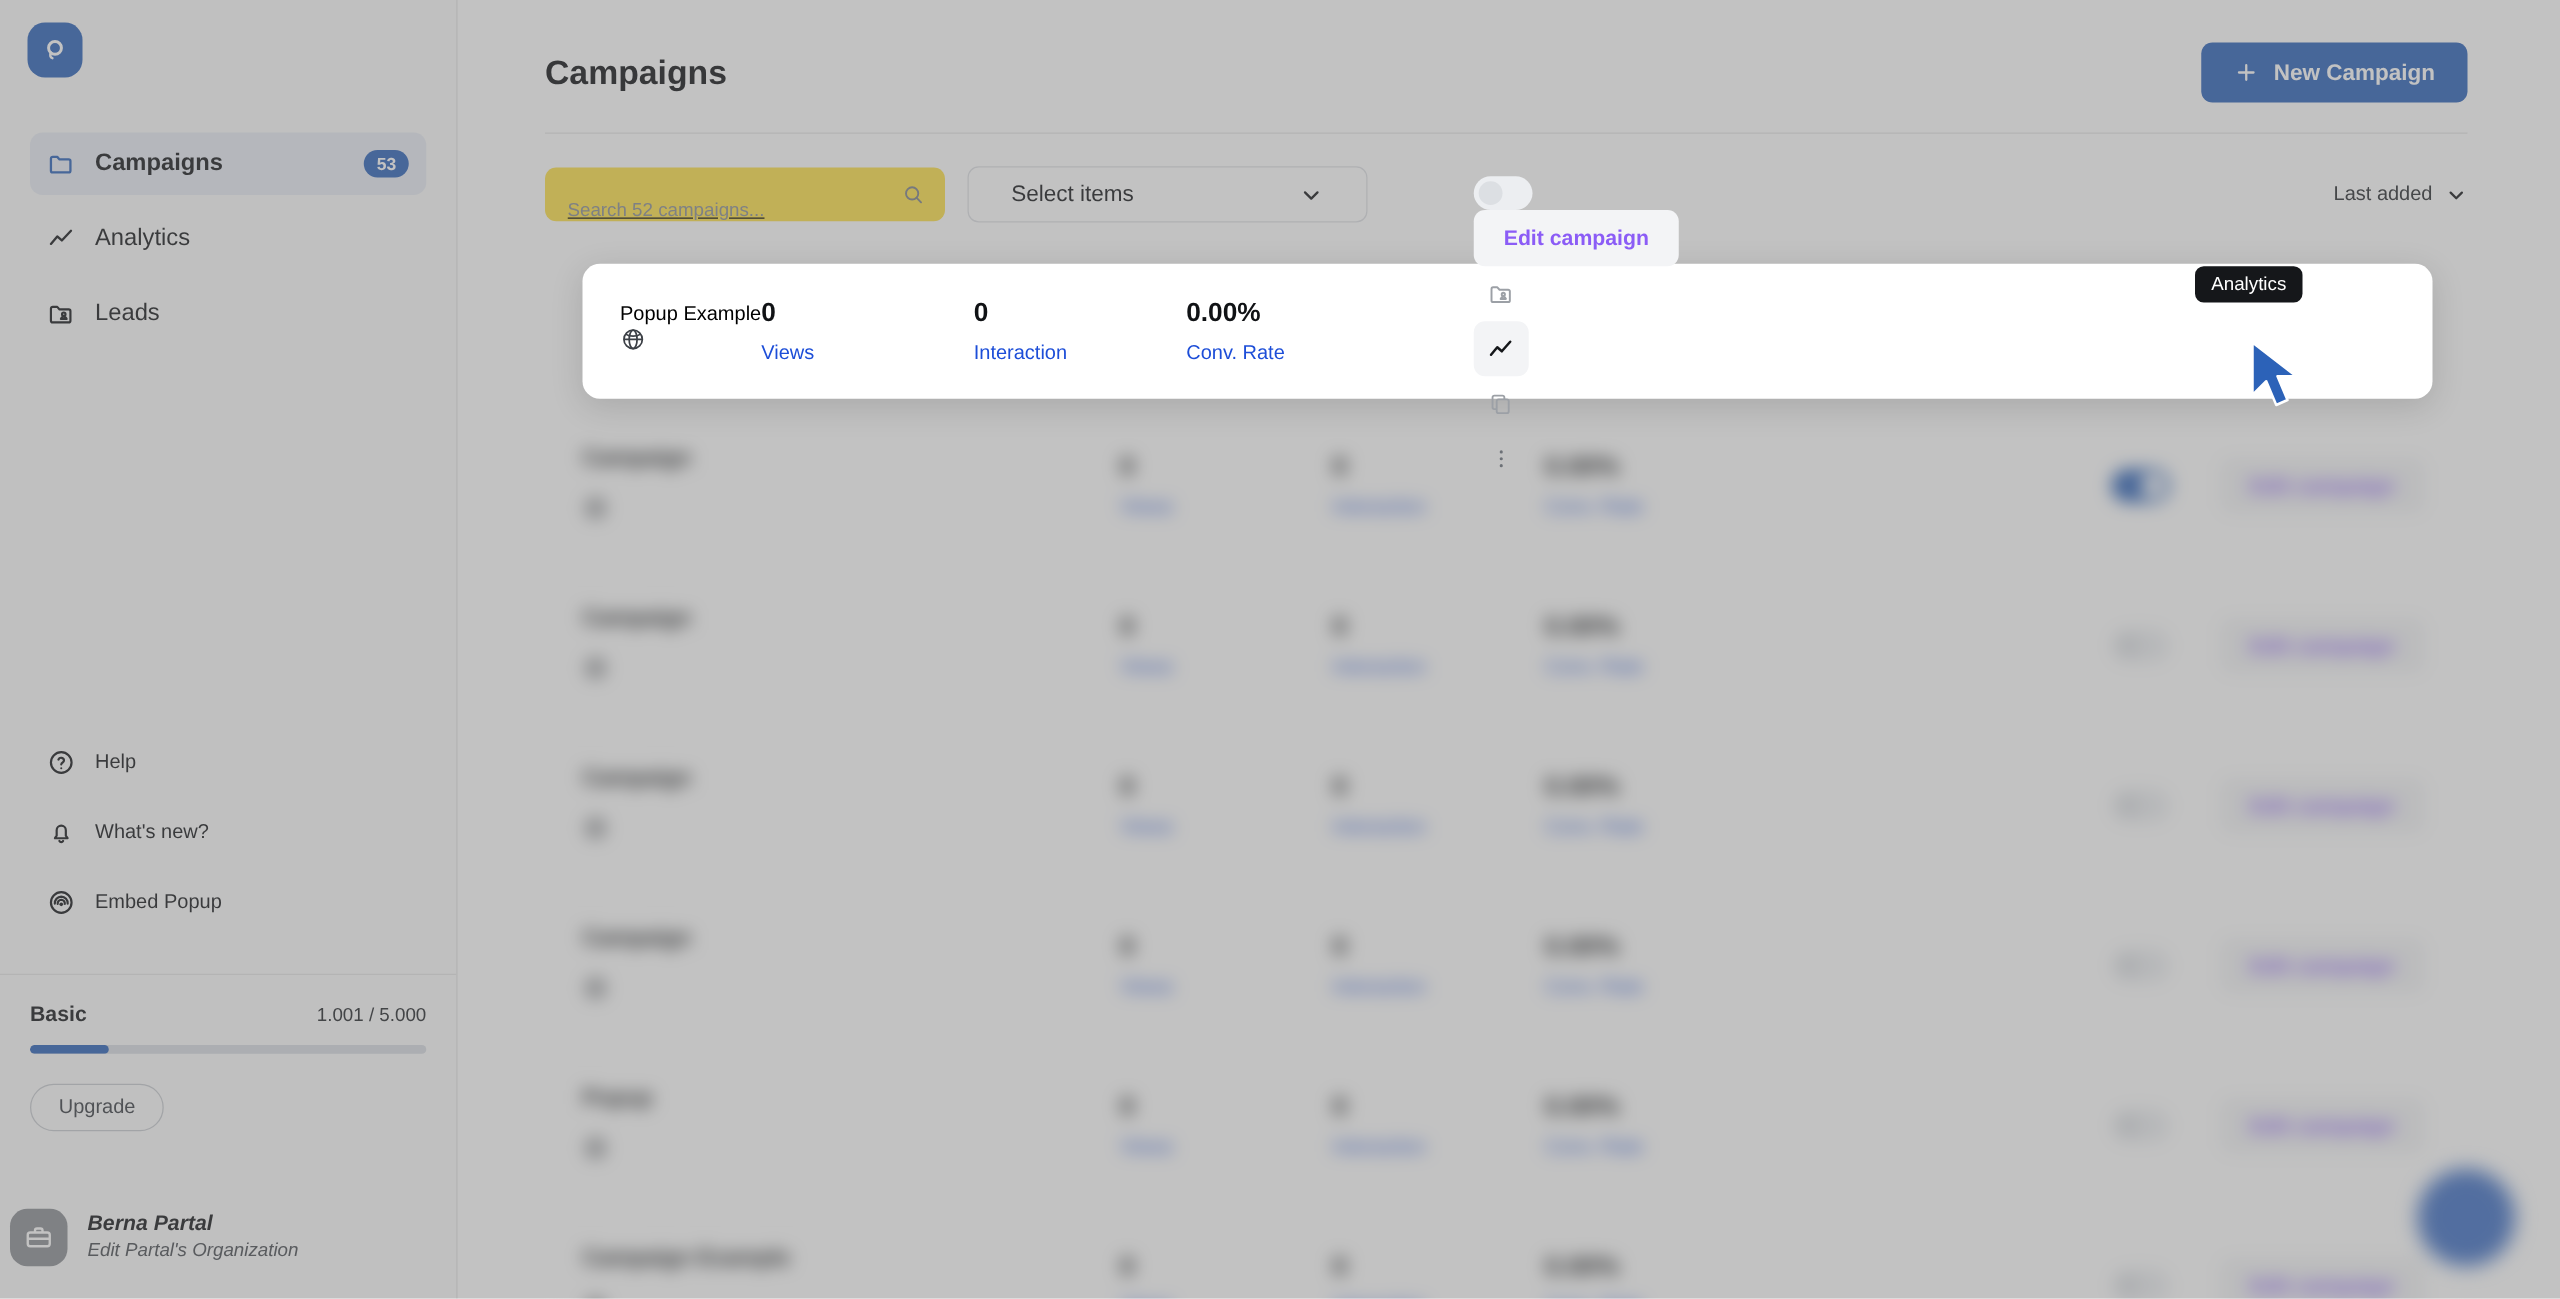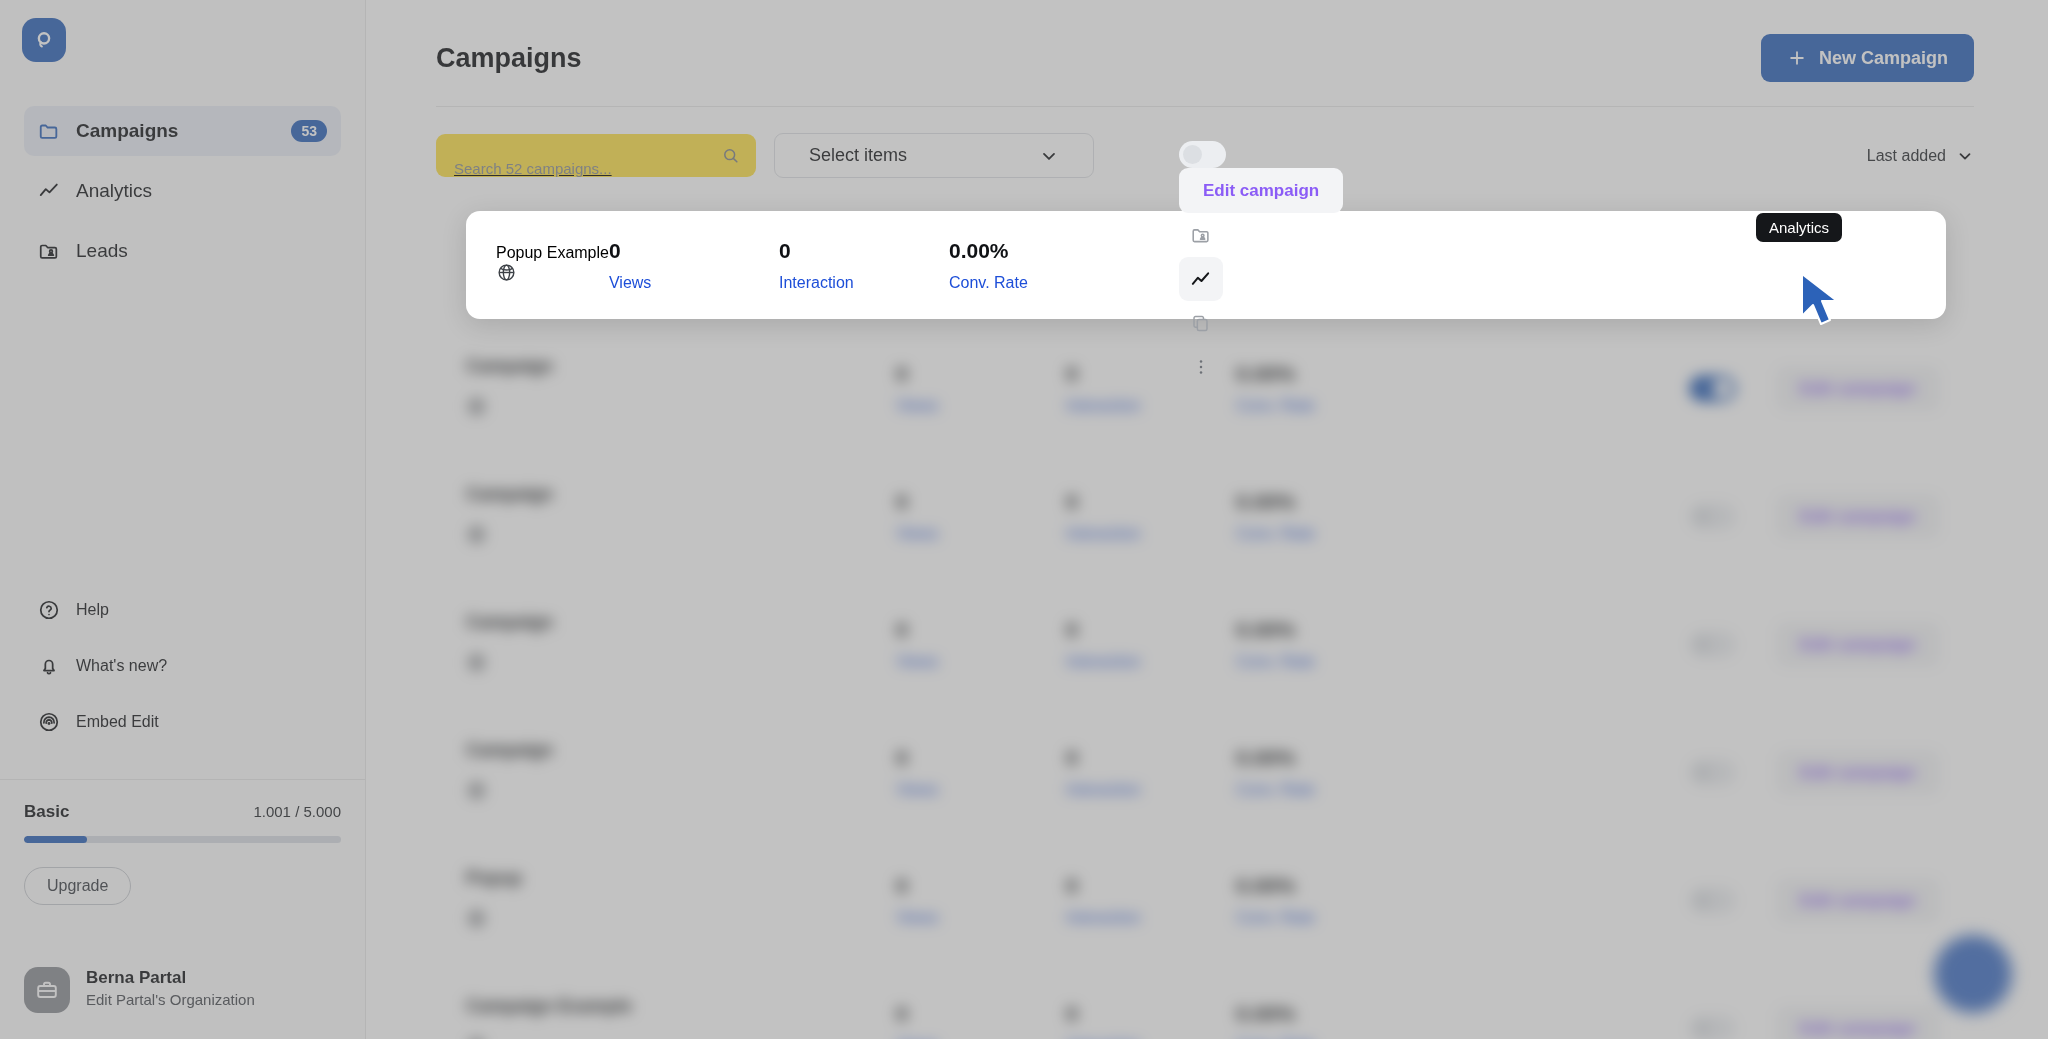--- a/index.html
+++ b/index.html
@@ -76,22 +76,23 @@
     margin-top: 24px;
     display: inline-flex; align-items: center; justify-content: center;
     height: 38px; padding: 0 22px;
     border: 1px solid #c9ccd1; border-radius: 999px;
     background: transparent; color: #3b3f45; font-size: 16px;
     cursor: pointer;
     font-family: "Liberation Sans", sans-serif;
   }
 
   .user-box {
-    padding: 18px 24px 26px; display: flex; gap: 16px;
+    padding: 18px 8px 26px; display: flex; align-items: center; gap: 16px;
     cursor: pointer;
+    font-style: italic;
   }
   .avatar {
     width: 46px; height: 46px; border-radius: 14px;
     background: #8c8f94;
     display:flex; align-items:center; justify-content:center;
     flex: 0 0 46px;
   }
   .user-name { font-size: 17px; font-weight: 700; color: #15171a; line-height: 1.35; }
   .user-org { font-size: 15px; color: #4a4e54; line-height: 1.35; }
 
@@ -288,21 +289,21 @@
         </svg>
         <span class="label">What's new?</span>
       </div>
       <div class="nav-item">
         <svg class="nav-ic" viewBox="0 0 24 24" fill="none" stroke="#15171a" stroke-width="1.9" stroke-linecap="round">
           <circle cx="12" cy="12" r="9"></circle>
           <circle cx="12" cy="13.6" r="1.6" fill="#15171a" stroke="none"></circle>
           <path d="M8.9 13.2a3.2 3.2 0 0 1 3.1-3.6 3.2 3.2 0 0 1 3.1 3.6"></path>
           <path d="M6.4 13a5.7 5.7 0 0 1 5.6-6.2 5.7 5.7 0 0 1 5.6 6.2"></path>
         </svg>
-        <span class="label">Embed Edit</span>
+        <span class="label">Embed Popup</span>
       </div>
     </div>
 
     <div class="plan-box">
       <div class="plan-row">
         <span class="plan-name">Basic</span>
         <span class="plan-usage">1.001 / 5.000</span>
       </div>
       <div class="progress-track">
         <div class="progress-fill" id="planFill" style="width: 20%;"></div>

